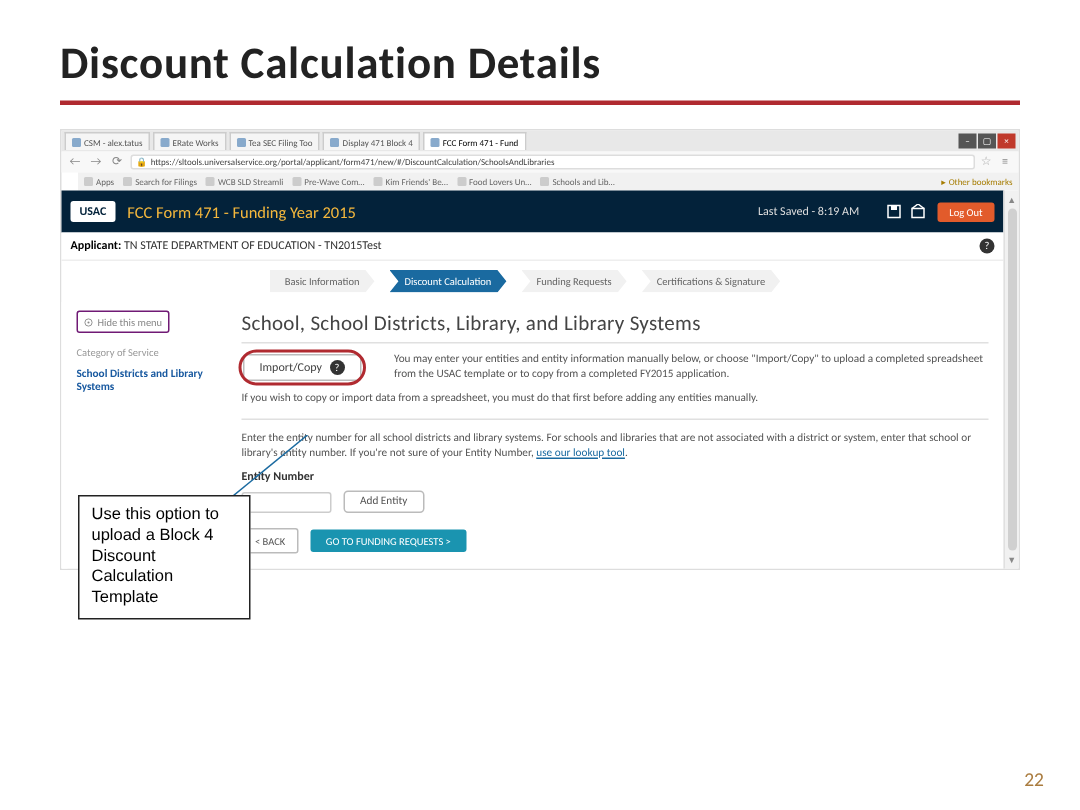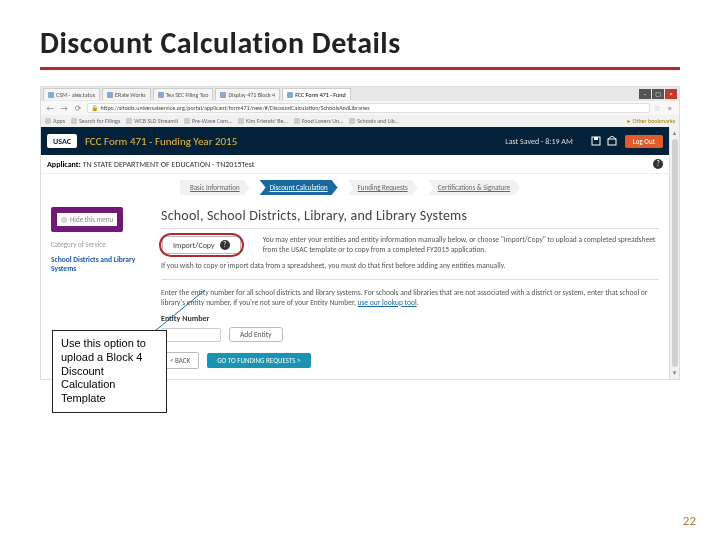--- a/index.html
+++ b/index.html
@@ -14,41 +14,41 @@
   .tab .fav { width:6px; height:6px; background:#8ac; border-radius:1px; }
   .win-ctrl { margin-left:auto; display:flex; gap:1px;}
   .wc { width:12px; height:10px; background:#555; color:#fff; font-size:6px; text-align:center; line-height:10px;}
   .wc.red { background:#c0392b;}
   .addrbar { display:flex; align-items:center; gap:4px; background:#f8f8f8; padding:2px 4px; height:14px;}
   .navbtn { width:10px; height:10px;color:#888; text-align:center;}
   .url { flex:1; background:#fff; border:1px solid #ddd; border-radius:2px; padding:0 3px; color:#444; font-size:6px; overflow:hidden; white-space:nowrap; display:flex; align-items:center; gap:2px;}
   .lock { color:#3a9a3a; font-size:6px;}
   .star { color:#aaa;}
   .menuBtn { width:10px;color:#888; text-align:center;}
-  .bookmark-bar { display:flex; align-items:center; gap:6px; background:#f1f1f1; padding:1px 4px; height:12px; font-size:6px; color:#666; overflow:hidden;}
+  .bookmark-bar { display:flex; align-items:center; gap:6px; background:#f1f1f1; padding:1px 4px; height:12px; font-size:6px; color:#666; overflow:hidden;margin-left:11px;}
   .bm { display:flex; align-items:center; gap:2px;}
   .bm .fav { width:6px; height:6px; background:#ccc; border-radius:1px;}
   .bm.more { margin-left:auto; color:#a67c00;}
   .usac-header { background:#03223a; color:#fff; display:flex; align-items:center; padding:6px 6px; gap:8px; height:28px;}
   .usac-logo { background:#fff; color:#03223a; font-weight:bold; font-size:8px; padding:2px 6px; border-radius:2px;}
   .form-title { color:#f5b83d; font-size:11px;}
   .saved { margin-left:auto; font-size:8px; color:#ddd;}
   .hd-icons { display:flex; gap:6px; margin-left:10px; align-items:center;}
   .hd-icons span{ width:10px; height:10px; display:inline-block;}
   .logout { background:#e25b2b; color:#fff; font-size:7px; padding:2px 8px; border-radius:2px;}
   .applicant-row { background:#fff; padding:4px 6px; font-size:8px; color:#333; border-bottom:1px solid #eee;}
   .applicant-row b{color:#000;margin-top:39px;}
   .app-help { float:right; width:10px; height:10px; border-radius:50%; background:#333; color:#fff; font-size:7px; text-align:center; line-height:10px;}
   .progress { display:flex; justify-content:center; padding:6px 0; background:#fff;}
-  .step { font-size:7px; padding:3px 10px; color:#666; background:#f1f1f1; position:relative; margin-right:10px; clip-path: polygon(0 0, calc(100% - 6px) 0, 100% 50%, calc(100% - 6px) 100%, 0 100%, 6px 50%); text-decoration: underline;}
+  .step { font-size:7px; padding:3px 10px; color:#666; background:#f1f1f1; position:relative; margin-right:10px; clip-path: polygon(0 0, calc(100% - 6px) 0, 100% 50%, calc(100% - 6px) 100%, 0 100%, 6px 50%);}
   .step.first{clip-path: polygon(0 0, calc(100% - 6px) 0, 100% 50%, calc(100% - 6px) 100%, 0 100%);}
   .step.active{ background:#1a6aa0; color:#fff;}
   .content-row { display:flex; background:#fff;}
   .left-menu { width:110px; padding:6px; border-left:4px solid #fff;}
-  .hide-menu { font-size:7px; color:#888; border:6px solid #701a75; border-radius:2px; padding:2px 4px; display:inline-flex; align-items:center; gap:3px;}
+  .hide-menu { font-size:7px; color:#888; border:1px solid #701a75; border-radius:2px; padding:2px 4px; display:inline-flex; align-items:center; gap:3px;}
   .gear{width:6px;height:6px;display:inline-block;}
   .gear svg{display:block;}
   .menu-section-label{font-size:7px;color:#999;margin-top:8px;}
   .menu-link { font-size:7.5px; color:#1a5aa0; margin-top:6px; font-weight:600; line-height:1.2;}
   .main { flex:1; padding:6px 10px 10px 10px;}
   .page-h {  font-size:14px; color:#444; font-weight:400; letter-spacing:0.2px;}
   .hr { height:1px; background:#e0e0e0; margin:4px 0 6px 0;}
   .row-top { display:flex; align-items:flex-start; gap:21px;}
   .import-btn { border:1px solid #bbb; border-radius:3px; padding:3px 10px; font-size:8px; color:#444; display:inline-flex; align-items:center; gap:5px; background:#fff;}
   .import-circle{ outline:2px solid #b02a30; border-radius:14px; padding:1px;}

